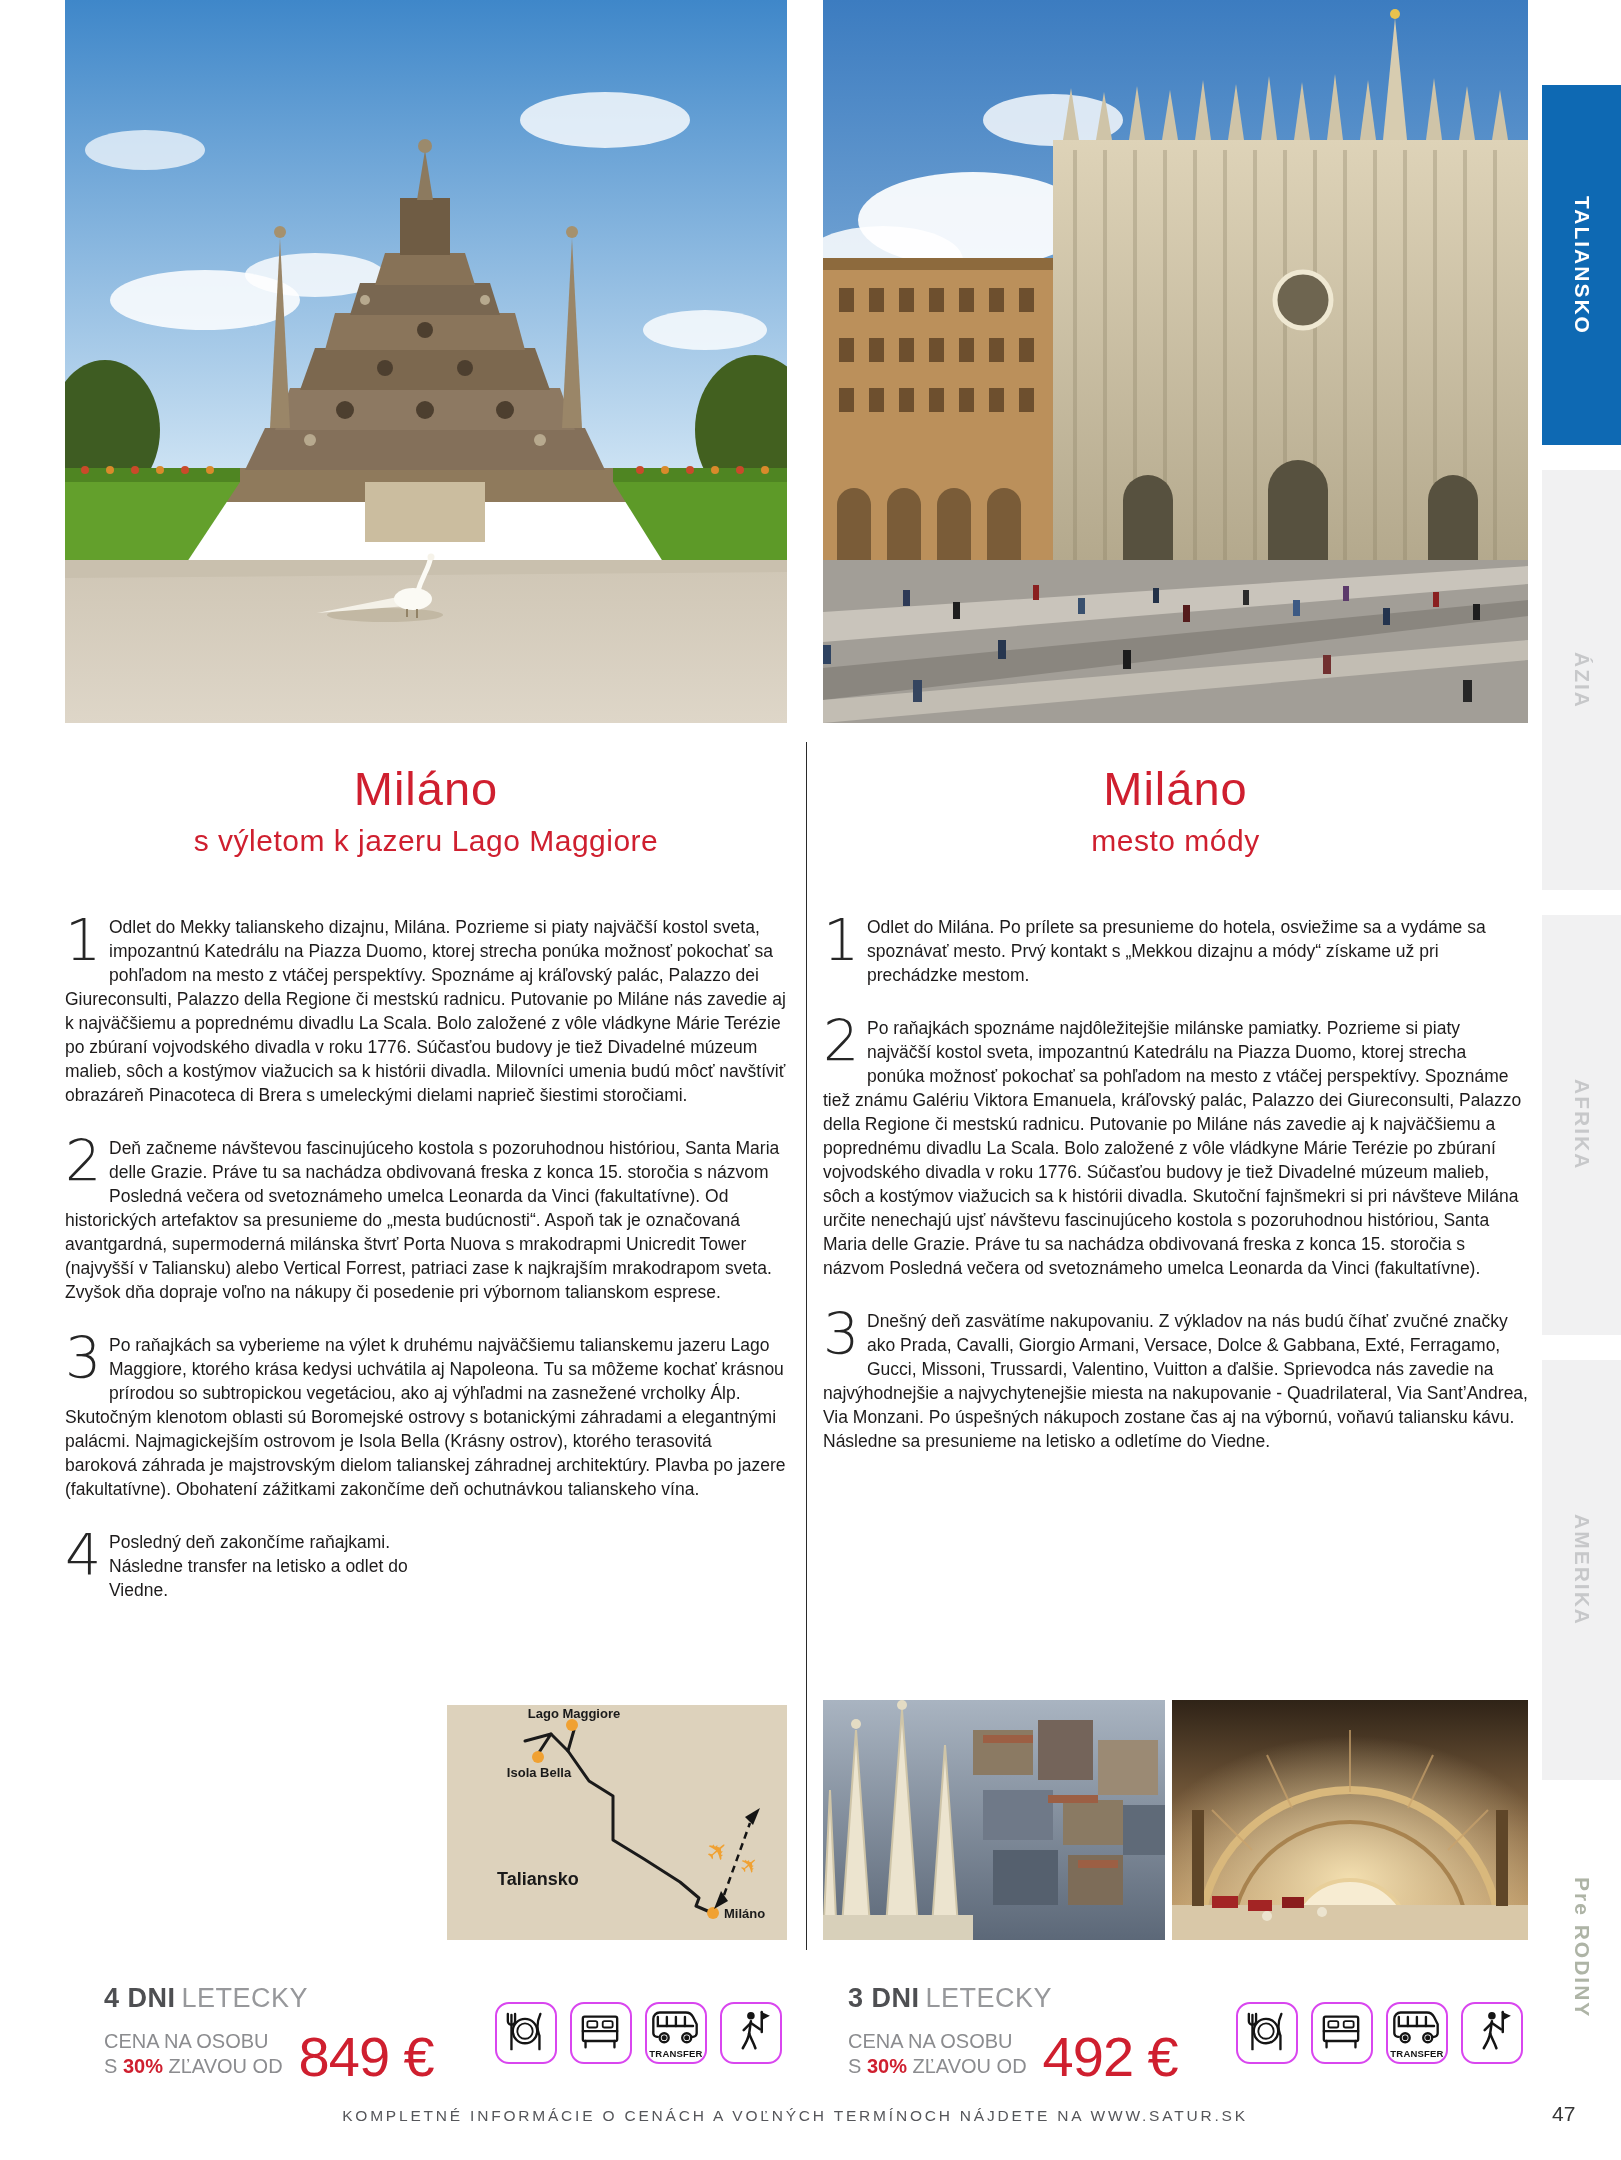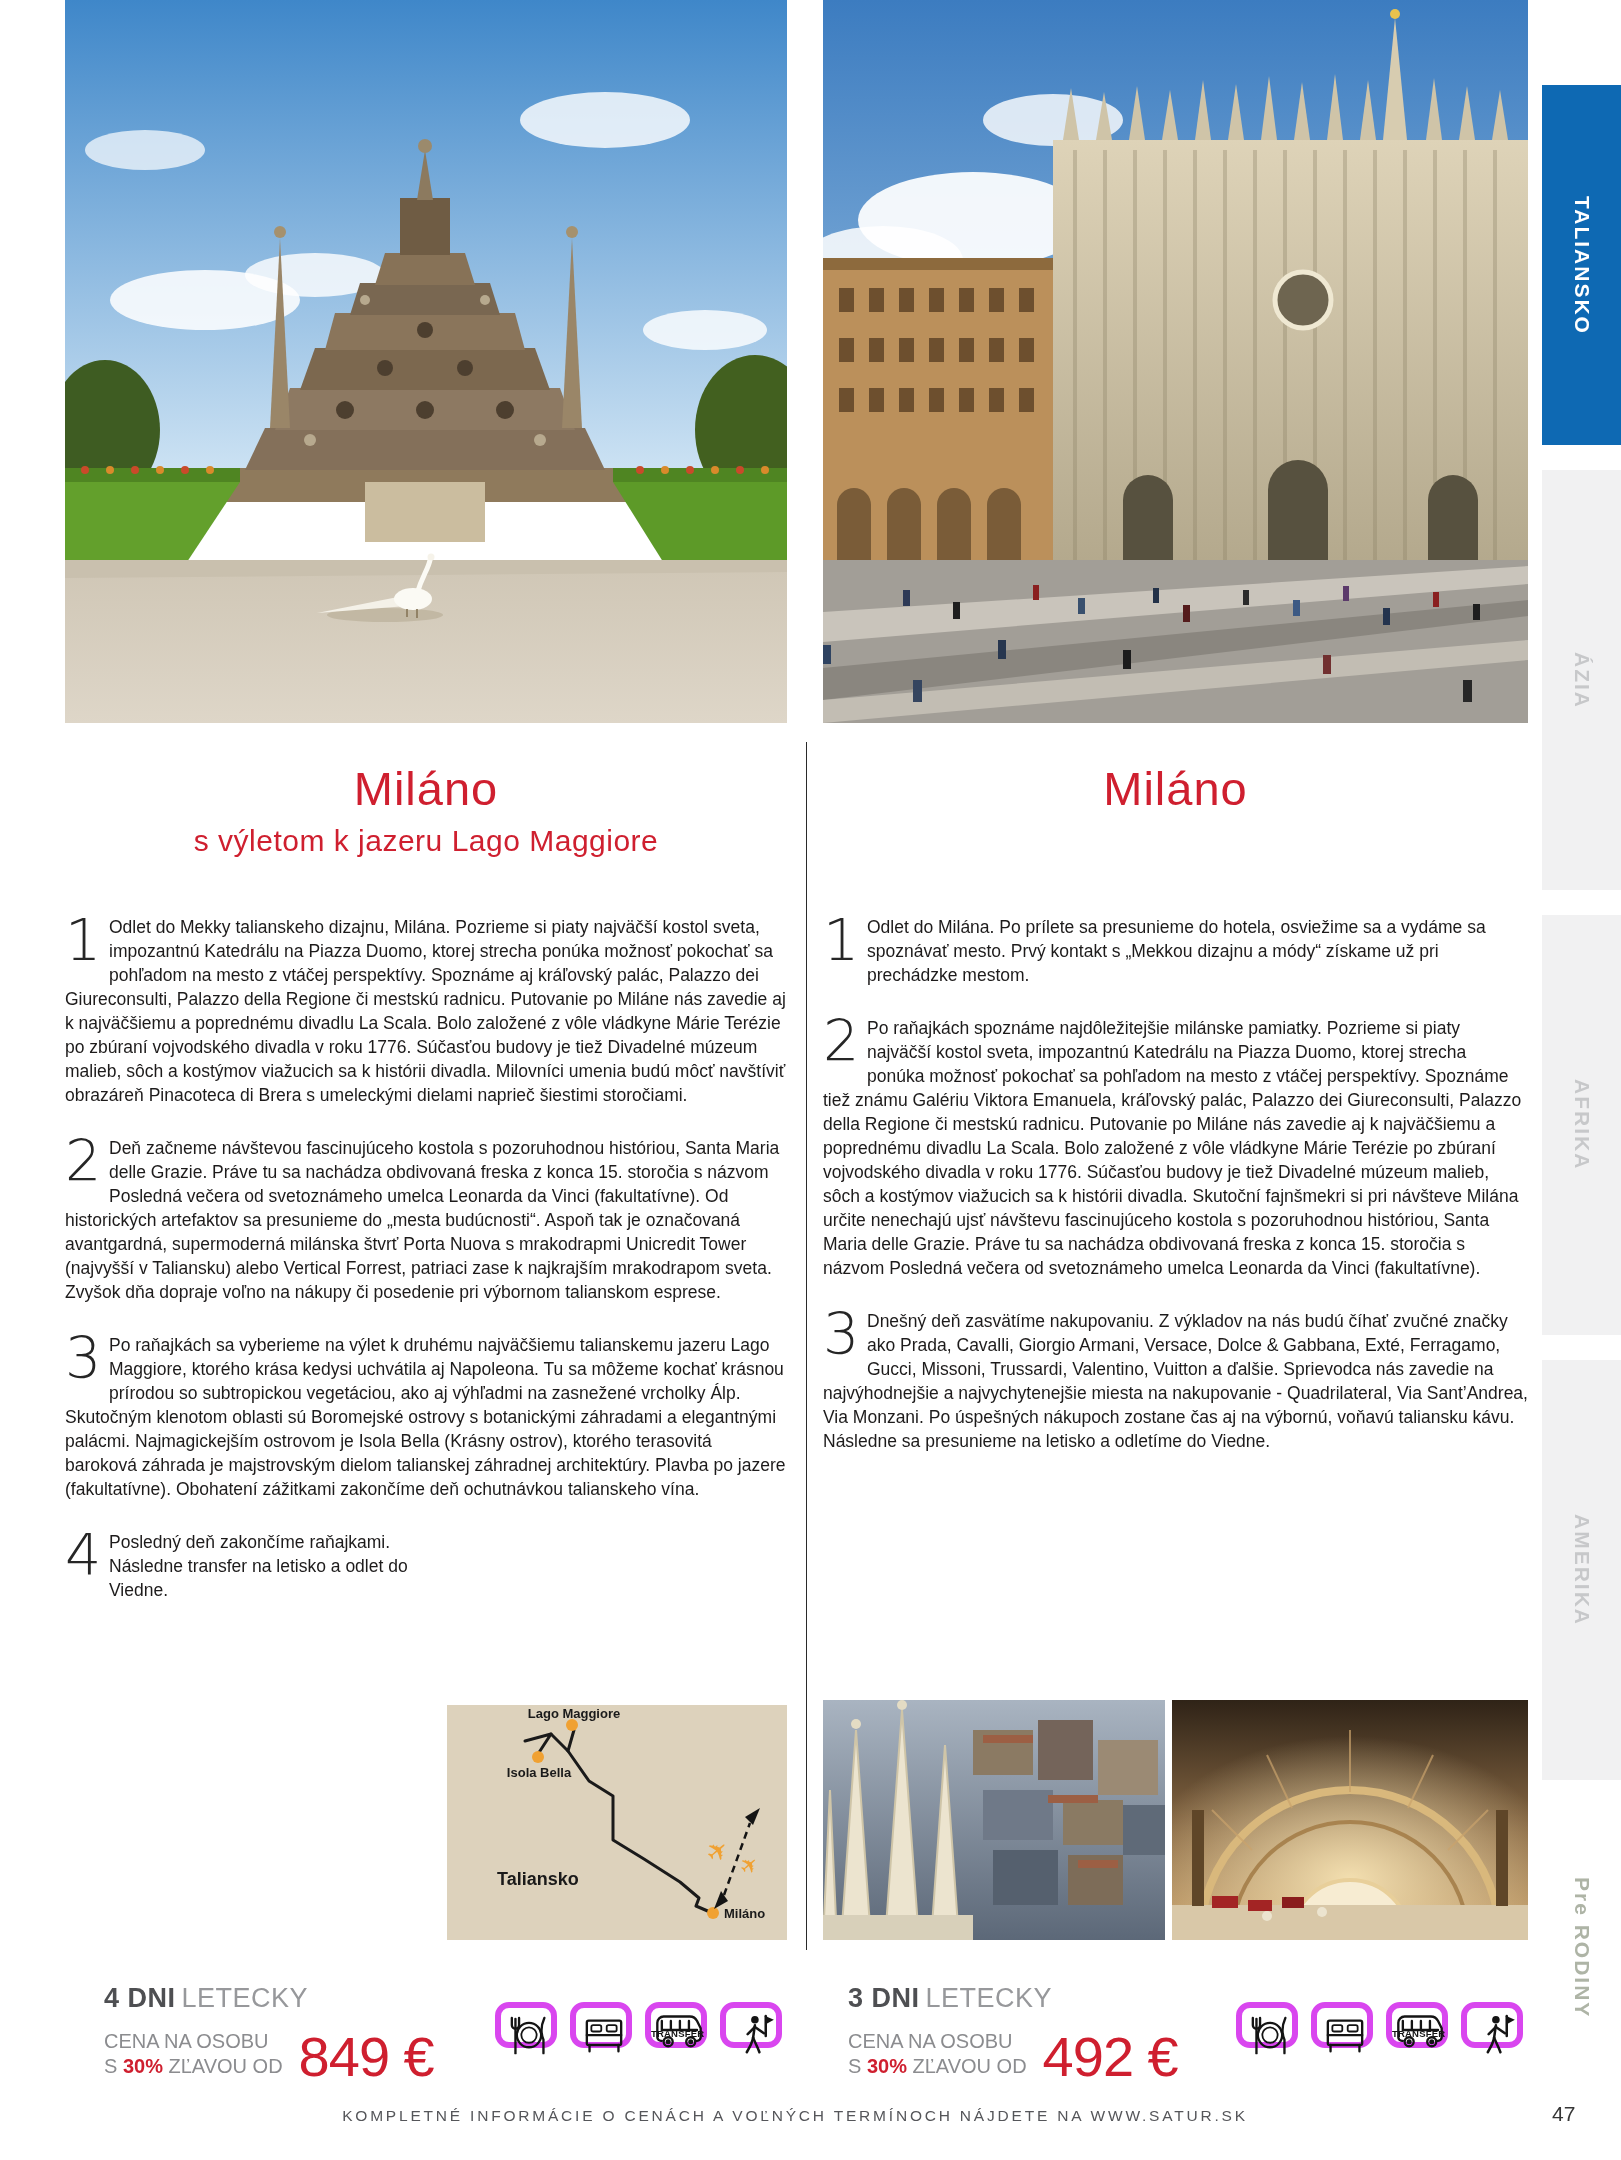--- a/index.html
+++ b/index.html
@@ -55,21 +55,21 @@
   .duration b{color:#4e4f52;margin-right:6px}
   .price-row{display:flex;align-items:flex-end;margin-top:15px}
   .price-lines{font-size:20px;color:#8b8c8f;line-height:25px;white-space:nowrap}
   .price-lines .red{color:#cf1f2f;font-weight:700}
   .amount{font-size:56px;font-weight:400;color:#cf1f2f;margin-left:16px;line-height:44px;letter-spacing:-1px;white-space:nowrap}
 
   
   .icons{position:absolute;top:2002px;display:flex;gap:13px}
   #icons-left{left:495px}
   #icons-right{left:1236px}
-  .icon{width:62px;height:46px;border:6px solid #d946ef;border-radius:14px;box-sizing:border-box;
+  .icon{width:62px;height:62px;border:2px solid #d946ef;border-radius:14px;box-sizing:border-box;
         position:relative;background:#fff}
   .icon svg{position:absolute;left:0;top:0}
   .transfer-label{position:absolute;bottom:3px;width:100%;text-align:center;font-size:9.5px;
         font-weight:700;color:#141414;letter-spacing:.2px}
 
   .footer{position:absolute;top:2107px;left:0;width:1590px;text-align:center;
           font-size:15.5px;letter-spacing:2.8px;color:#55565a}
   .pagenum{position:absolute;top:2102px;left:1552px;font-size:21px;font-weight:400;color:#363636}
 </style>
 </head>
@@ -272,20 +272,21 @@
 
   <div class="divider"></div>
 
   <div class="title-block" id="title-left">
     <div class="title-main">Miláno</div>
     <div class="title-sub">s výletom k jazeru Lago Maggiore</div>
   </div>
 
   <div class="title-block" id="title-right">
     <div class="title-main">Miláno</div>
+    <div class="title-sub">mesto módy</div>
   </div>
 
   <div class="body-col" id="body-left">
     <div class="day">
       <span class="day-num">1</span>
       <span class="day-text"><span>Odlet do Mekky talianskeho dizajnu, </span><b>Milána.</b><span> Pozrieme si piaty najväčší kostol sveta, impozantnú </span><b>Katedrálu na Piazza Duomo</b><span>, ktorej strecha ponúka možnosť pokochať sa pohľadom na mesto z vtáčej perspektívy. Spoznáme aj kráľovský palác, Palazzo dei Giureconsulti, Palazzo della Regione či mestskú radnicu. Putovanie po Miláne nás zavedie aj k najväčšiemu a poprednému divadlu </span><b>La Scala.</b><span> Bolo založené z vôle vládkyne Márie Terézie po zbúraní vojvodského divadla v roku 1776. Súčasťou budovy je tiež Divadelné múzeum malieb, sôch a kostýmov viažucich sa k histórii divadla. Milovníci umenia budú môcť navštíviť obrazáreň Pinacoteca di Brera s umeleckými dielami naprieč šiestimi storočiami.</span></span>
     </div>
     <div class="day">
       <span class="day-num">2</span>
       <span class="day-text"><span>Deň začneme návštevou fascinujúceho kostola s pozoruhodnou históriou, </span><b>Santa Maria delle Grazie.</b><span> Práve tu sa nachádza obdivovaná freska z konca 15. storočia s názvom </span><b>Posledná večera</b><span> od svetoznámeho umelca Leonarda da Vinci (fakultatívne). Od historických artefaktov sa presunieme do „mesta budúcnosti“. Aspoň tak je označovaná avantgardná, supermoderná milánska </span><b>štvrť Porta Nuova s mrakodrapmi</b><span> Unicredit Tower (najvyšší v Taliansku) alebo Vertical Forrest, patriaci zase k najkrajším mrakodrapom sveta. Zvyšok dňa dopraje voľno na nákupy či posedenie pri výbornom talianskom esprese.</span></span>

